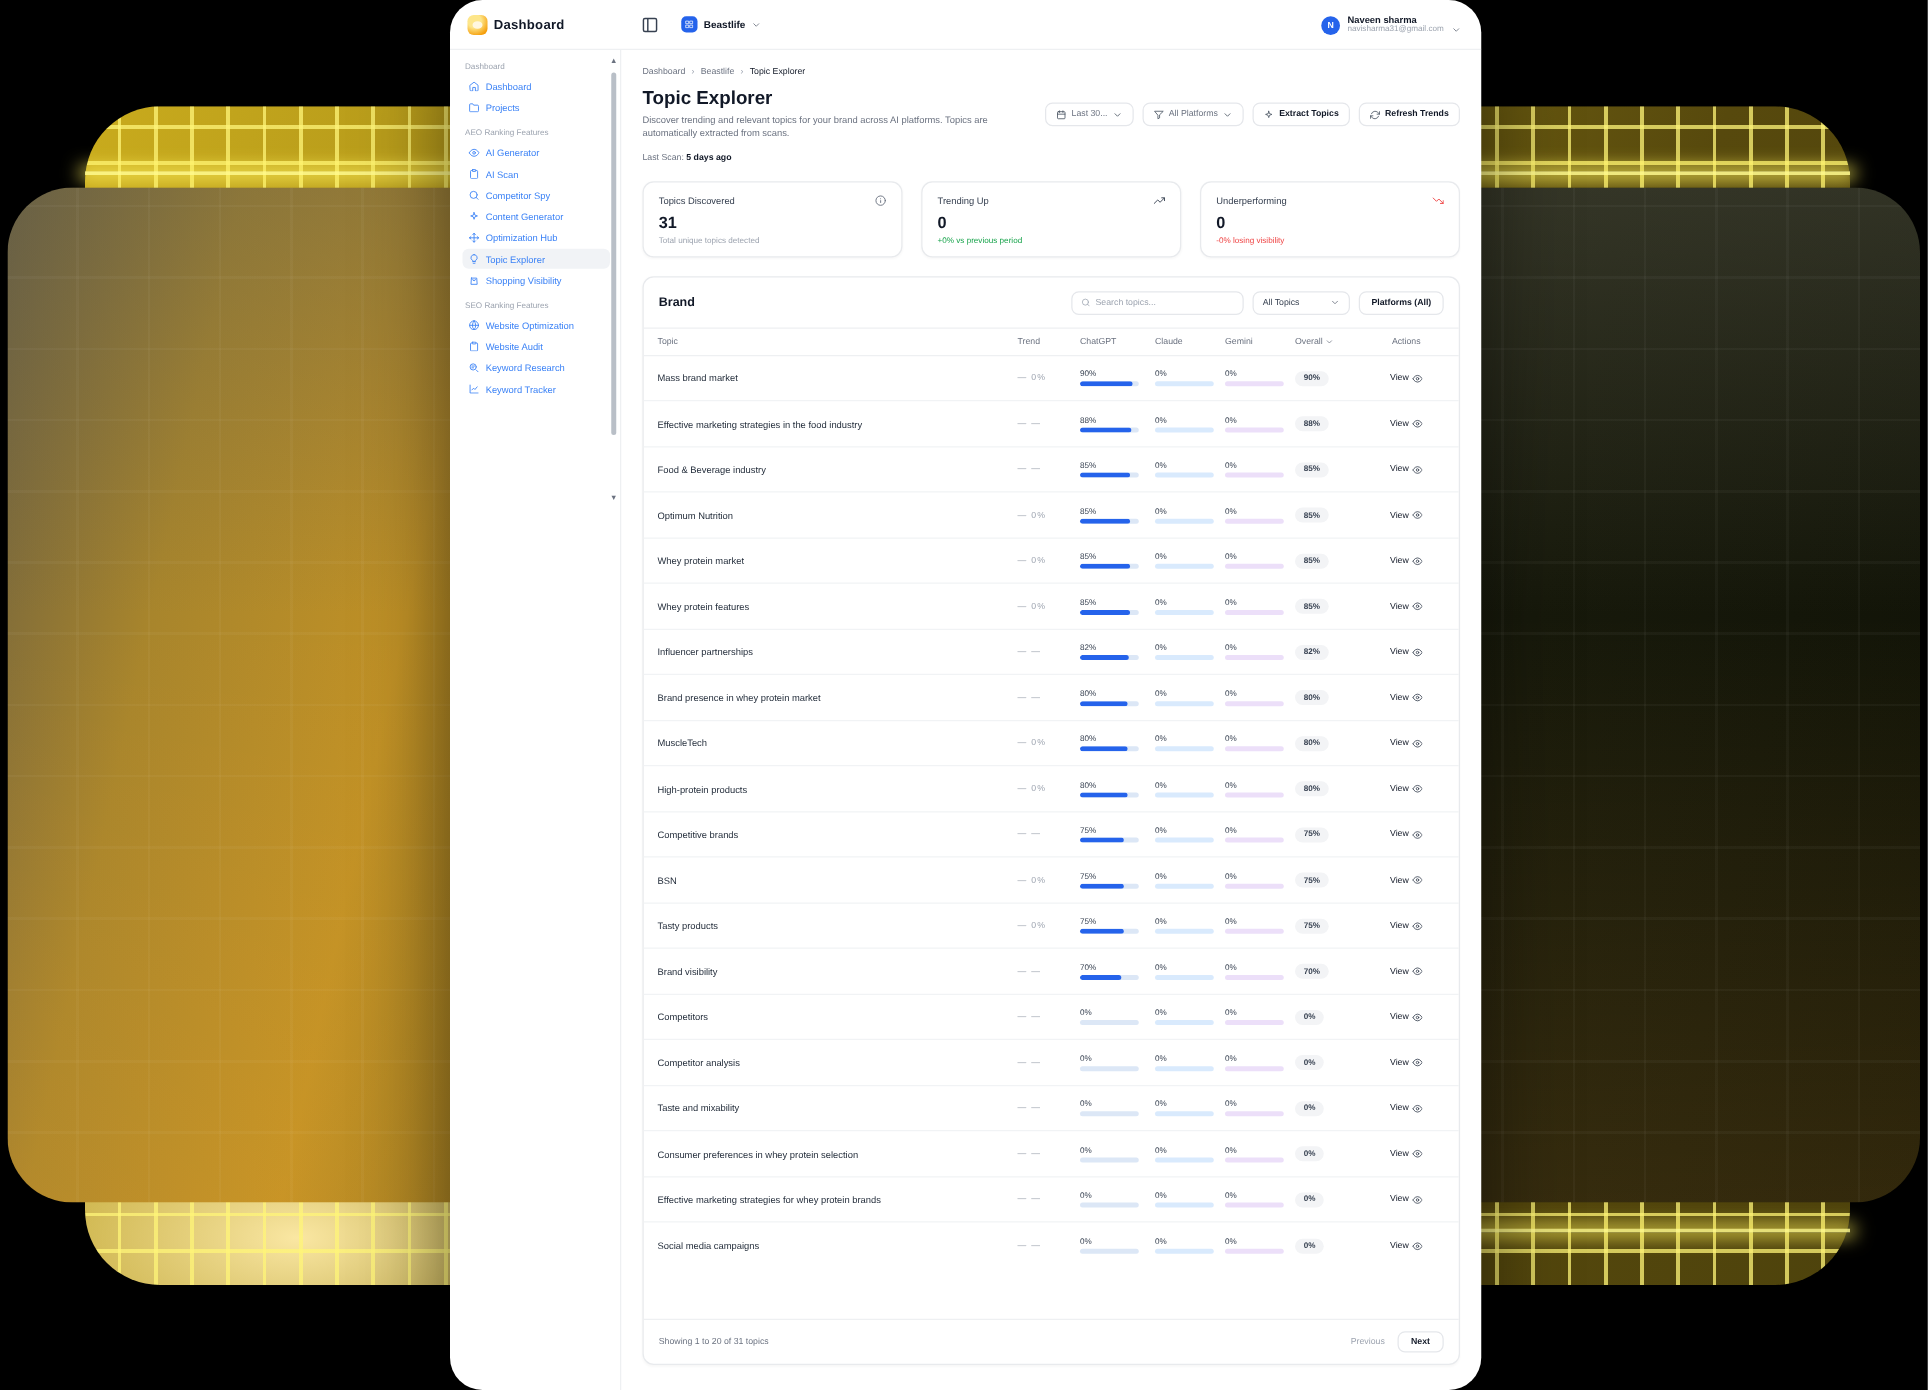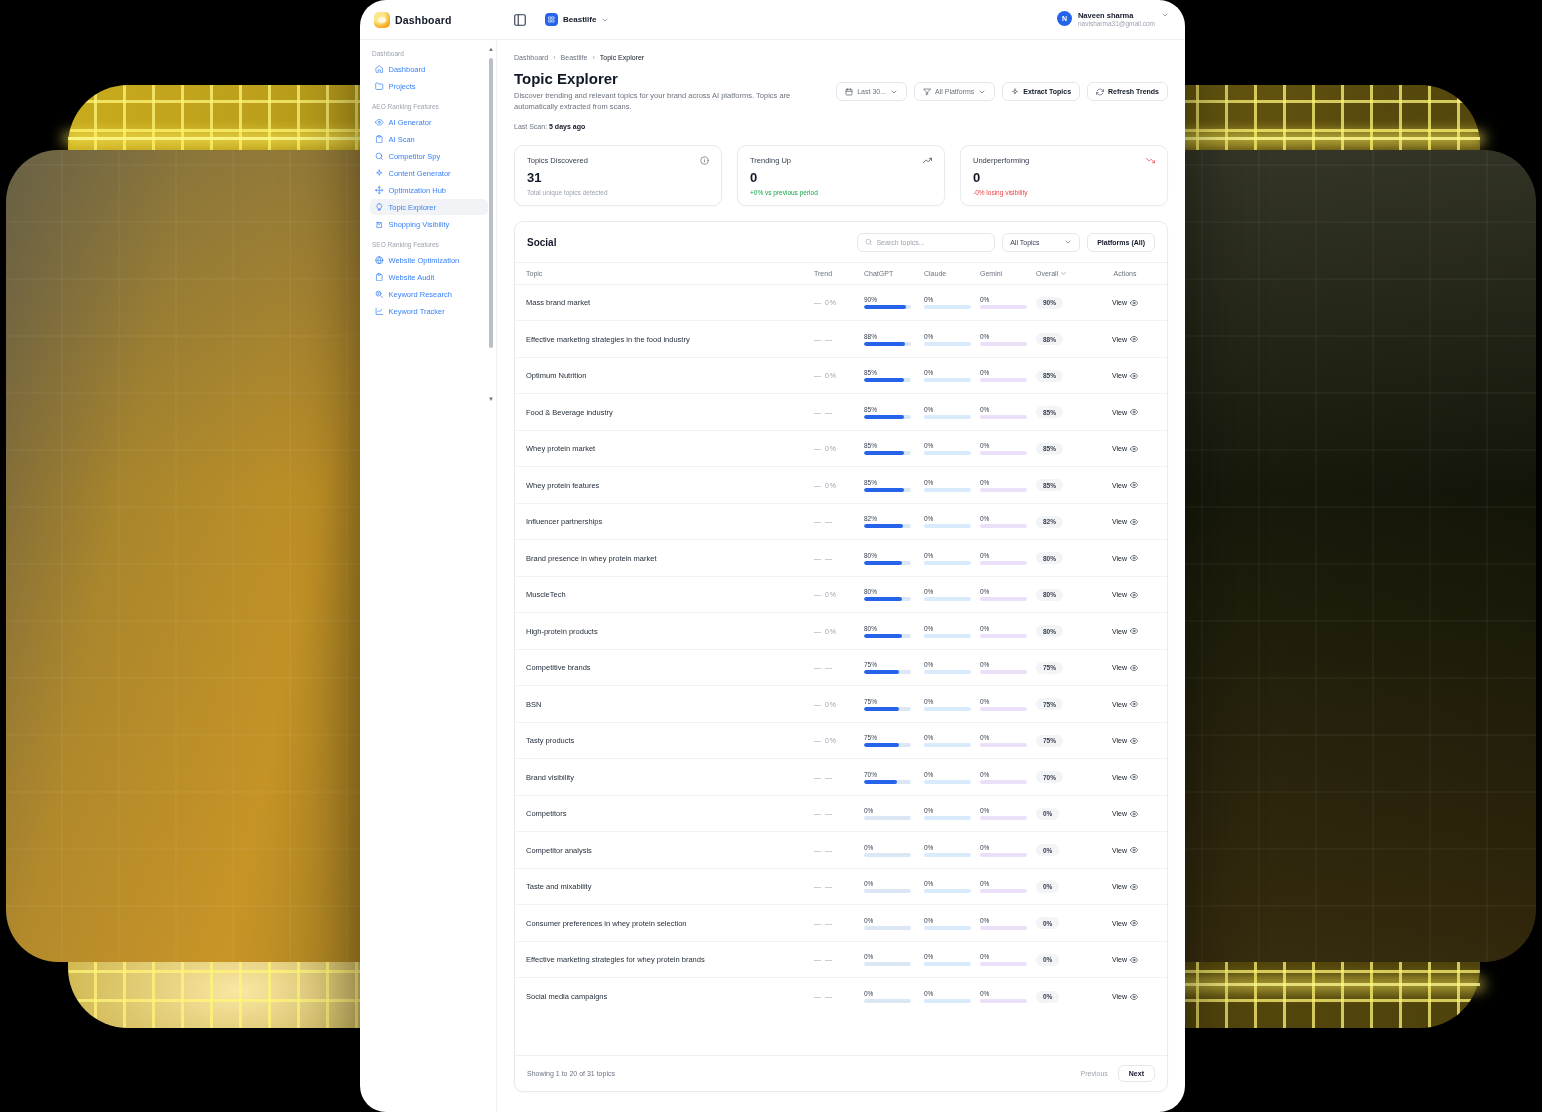--- a/index.html
+++ b/index.html
@@ -45,21 +45,21 @@
   .logo-mark:after { content:""; position:absolute; left:4px; top:5px; width:8px; height:6px;
     border-radius:50%; background:#fff7e0; }
   .logo-text { font-size:10.5px; font-weight:bold; color:#111827; letter-spacing:.2px; }
   .tb-left { display:flex; align-items:center; gap:12px; padding-left:16px; flex:1; }
   .panel-btn { width:14px; height:14px; color:#374151; cursor:pointer; }
   .brand-select { display:flex; align-items:center; gap:5px; padding:3px 6px; border-radius:6px; cursor:pointer; }
   .brand-ico { width:13px; height:13px; border-radius:4px; background:#2563eb; color:#fff;
     display:flex; align-items:center; justify-content:center; }
   .brand-ico .ic { width:7px; height:7px; }
   .brand-name { font-size:8px; font-weight:bold; color:#111827; }
-  .tb-right { display:flex; align-items:flex-start; gap:6px; padding-right:16px; }
+  .tb-right { display:flex; align-items:flex-end; gap:6px; padding-right:16px; }
   .avatar { width:15px; height:15px; border-radius:50%; background:#2563eb; color:#fff; font-size:7px;
     font-weight:bold; display:flex; align-items:center; justify-content:center; }
   .u-name { font-size:7.5px; font-weight:bold; color:#111827; line-height:1.25; }
   .u-mail { font-size:6.5px; color:#9ca3af; line-height:1.25; }
   .chev { width:8px; height:8px; color:#6b7280; }
 
   
   .body-row { flex:1; display:flex; min-height:0; }
 
   
@@ -436,21 +436,21 @@
                 </svg>
               </span>
           </div>
           <div class="stat-value">0</div>
           <div class="stat-sub" style="color:#ef4444">-0% losing visibility</div>
         </div>
       </div>
 
       <div class="panel">
         <div class="panel-head">
-          <div class="panel-title">Social</div>
+          <div class="panel-title">Brand</div>
           <div class="panel-tools">
             <div class="search-box">
               <span class="ic">
                   <svg viewBox="0 0 24 24" fill="none" stroke="currentColor" stroke-width="2" stroke-linecap="round" stroke-linejoin="round">
                     <circle cx="11" cy="11" r="8"></circle>
                     <path d="M21 21l-4.35-4.35"></path>
                   </svg>
                 </span>
               <input placeholder="Search topics..." style="">
             </div>
@@ -550,58 +550,58 @@
                   <span class="ic">
                     <svg viewBox="0 0 24 24" fill="none" stroke="currentColor" stroke-width="2" stroke-linecap="round" stroke-linejoin="round">
                       <path d="M1 12s4-8 11-8 11 8 11 8-4 8-11 8-11-8-11-8z"></path>
                       <circle cx="12" cy="12" r="3"></circle>
                     </svg>
                   </span>
                 </span>
               </div>
             </div>
             <div class="tgrid trow">
+              <div class="c-topic">Food &amp; Beverage industry</div>
+              <div class="c-trend">— —</div>
+              <div>
+                <span class="pct">85%</span>
+                <span class="bar cg">
+                  <span class="fill" style="width: 85%;"></span>
+                </span>
+              </div>
+              <div>
+                <span class="pct">0%</span>
+                <span class="bar cl">
+                  <span class="fill" style="background: rgb(96, 165, 250); width: 0%;"></span>
+                </span>
+              </div>
+              <div>
+                <span class="pct">0%</span>
+                <span class="bar gm">
+                  <span class="fill" style="background: rgb(167, 139, 250); width: 0%;"></span>
+                </span>
+              </div>
+              <div class="c-overall">
+                <span class="pillv">85%</span>
+              </div>
+              <div class="c-actions">
+                <span class="view">
+                  <span class="vtxt">View</span>
+                  <span class="ic">
+                    <svg viewBox="0 0 24 24" fill="none" stroke="currentColor" stroke-width="2" stroke-linecap="round" stroke-linejoin="round">
+                      <path d="M1 12s4-8 11-8 11 8 11 8-4 8-11 8-11-8-11-8z"></path>
+                      <circle cx="12" cy="12" r="3"></circle>
+                    </svg>
+                  </span>
+                </span>
+              </div>
+            </div>
+            <div class="tgrid trow">
               <div class="c-topic">Optimum Nutrition</div>
               <div class="c-trend">— 0%</div>
-              <div>
-                <span class="pct">85%</span>
-                <span class="bar cg">
-                  <span class="fill" style="width: 85%;"></span>
-                </span>
-              </div>
-              <div>
-                <span class="pct">0%</span>
-                <span class="bar cl">
-                  <span class="fill" style="background: rgb(96, 165, 250); width: 0%;"></span>
-                </span>
-              </div>
-              <div>
-                <span class="pct">0%</span>
-                <span class="bar gm">
-                  <span class="fill" style="background: rgb(167, 139, 250); width: 0%;"></span>
-                </span>
-              </div>
-              <div class="c-overall">
-                <span class="pillv">85%</span>
-              </div>
-              <div class="c-actions">
-                <span class="view">
-                  <span class="vtxt">View</span>
-                  <span class="ic">
-                    <svg viewBox="0 0 24 24" fill="none" stroke="currentColor" stroke-width="2" stroke-linecap="round" stroke-linejoin="round">
-                      <path d="M1 12s4-8 11-8 11 8 11 8-4 8-11 8-11-8-11-8z"></path>
-                      <circle cx="12" cy="12" r="3"></circle>
-                    </svg>
-                  </span>
-                </span>
-              </div>
-            </div>
-            <div class="tgrid trow">
-              <div class="c-topic">Food &amp; Beverage industry</div>
-              <div class="c-trend">— —</div>
               <div>
                 <span class="pct">85%</span>
                 <span class="bar cg">
                   <span class="fill" style="width: 85%;"></span>
                 </span>
               </div>
               <div>
                 <span class="pct">0%</span>
                 <span class="bar cl">
                   <span class="fill" style="background: rgb(96, 165, 250); width: 0%;"></span>

